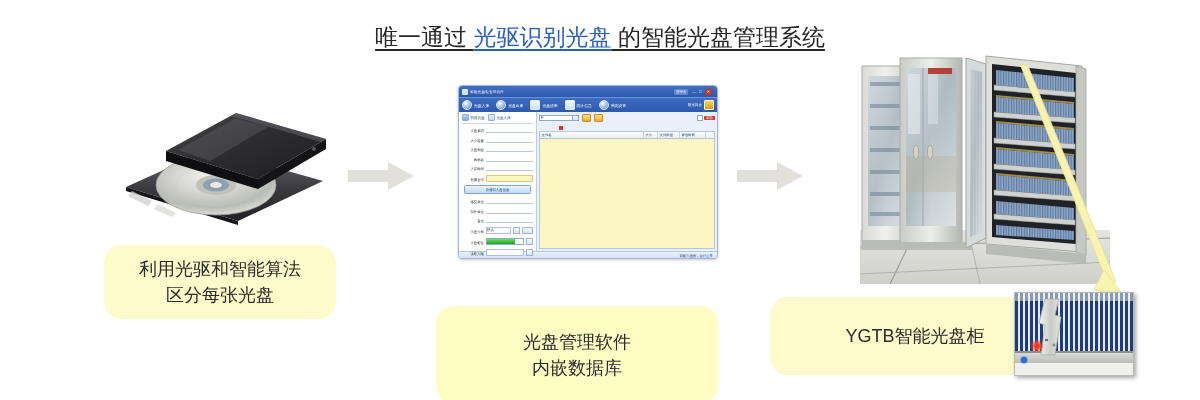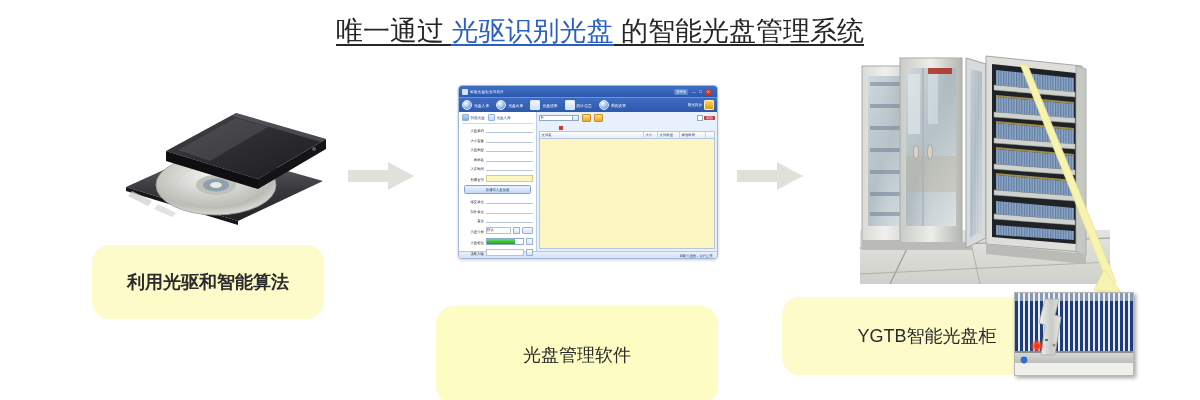--- a/index.html
+++ b/index.html
@@ -12,24 +12,24 @@
     height: 400px;
     position: relative;
     overflow: hidden;
     font-family: "Liberation Sans", "DejaVu Sans", sans-serif;
   }
 
   
   #title {
     position: absolute;
     left: 0;
-    top: 16px;
+    top: 22px;
     width: 1200px;
     text-align: center;
-    font-size: 27px;
+    font-size: 23px;
     line-height: 30px;
     color: #262626;
     white-space: nowrap;
   }
   #title .seg {
     text-decoration: underline;
     text-underline-offset: 4px;
   }
   #title .hl { color: #2c5fc4; }
 
@@ -41,23 +41,23 @@
     color: #2b2b2b;
     text-align: center;
     font-size: 18px;
     line-height: 26px;
     display: flex;
     flex-direction: column;
     align-items: center;
     justify-content: center;
     box-sizing: border-box;
   }
-  #cap1 { left: 92px; top: 245px; width: 232px; height: 74px; font-size: 18px; font-weight: bold; }
+  #cap1 { left: 104px; top: 245px; width: 232px; height: 74px; font-size: 18px; }
   #cap2 { left: 436px; top: 262px; width: 282px; height: 98px; background: #fdfcc2; margin-top: 44px; }
-  #cap3 { left: 770px; top: 297px; width: 290px; height: 78px; margin-left: 12px; }
+  #cap3 { left: 770px; top: 297px; width: 290px; height: 78px; }
   .caption .line { display: block; }
 
   
   .arrow { position: absolute; }
   .arrow svg { display: block; }
 
   
   #drive {
     position: absolute;
     left: 118px;
@@ -691,24 +691,26 @@
 
 <div id="ptr">
   <svg width="130" height="236" viewBox="0 0 130 236">
     <polygon points="0,0 8,2 96,218 88,220" fill="#f7f3b0" stroke="#e8e28d" stroke-width="0.8"></polygon>
     <polygon points="84,206 104,232 74,226" fill="#f7f3b0" stroke="#e8e28d" stroke-width="0.8"></polygon>
   </svg>
 </div>
 
 <div class="caption" id="cap1">
   <span class="line">利用光驱和智能算法</span>
+  <span class="line">区分每张光盘</span>
 </div>
 
 <div class="caption" id="cap2">
   <span class="line">光盘管理软件</span>
+  <span class="line">内嵌数据库</span>
 </div>
 
 <div class="caption" id="cap3">
   <span class="line">YGTB智能光盘柜</span>
 </div>
 
 <div id="inset">
   <svg width="118" height="82" viewBox="0 0 118 82">
     <defs>
       <pattern id="slotPat2" width="5" height="82" patternUnits="userSpaceOnUse">

